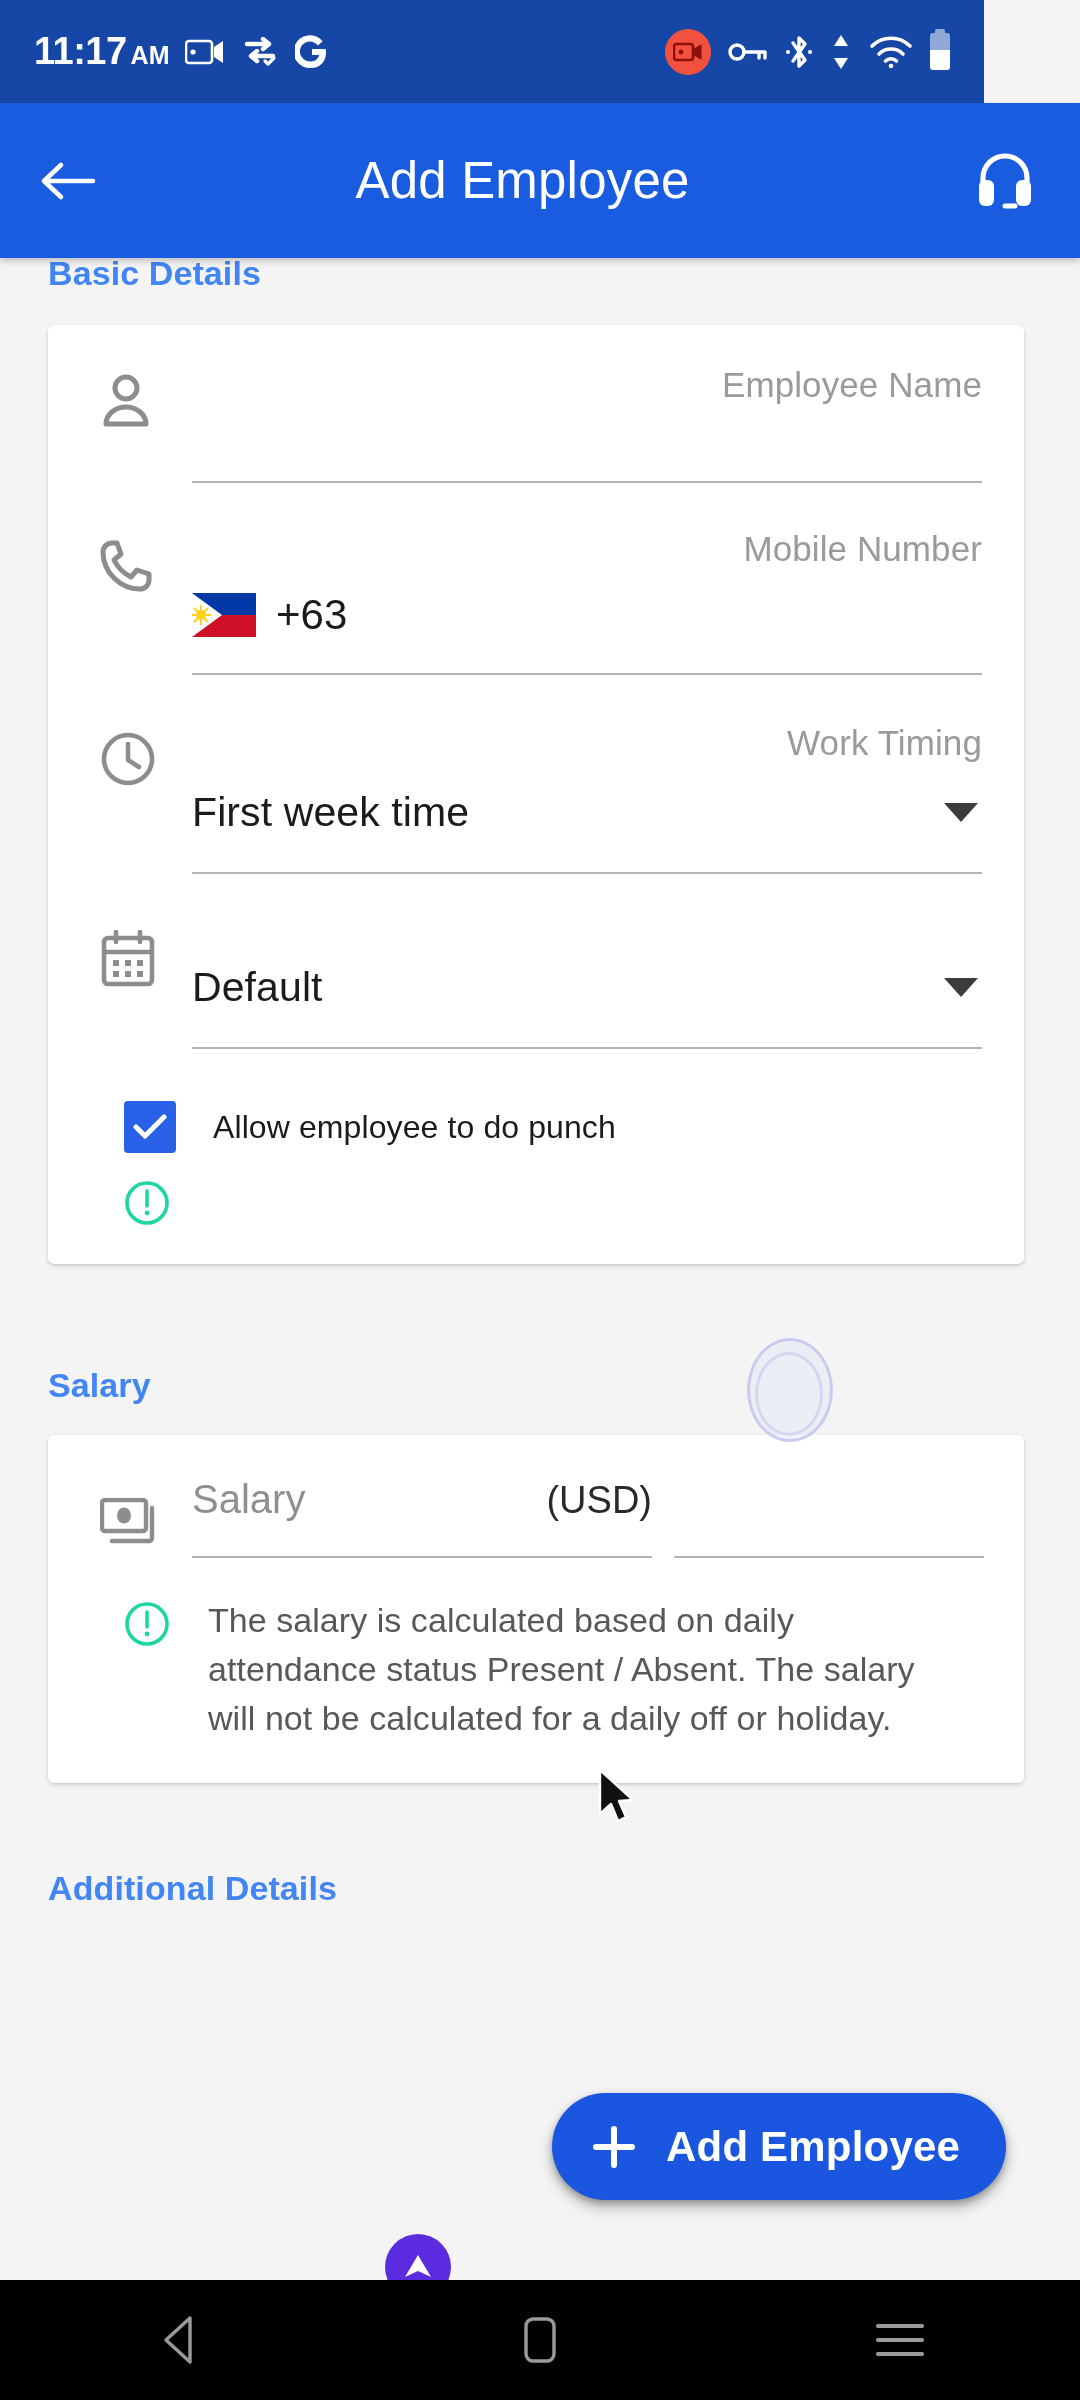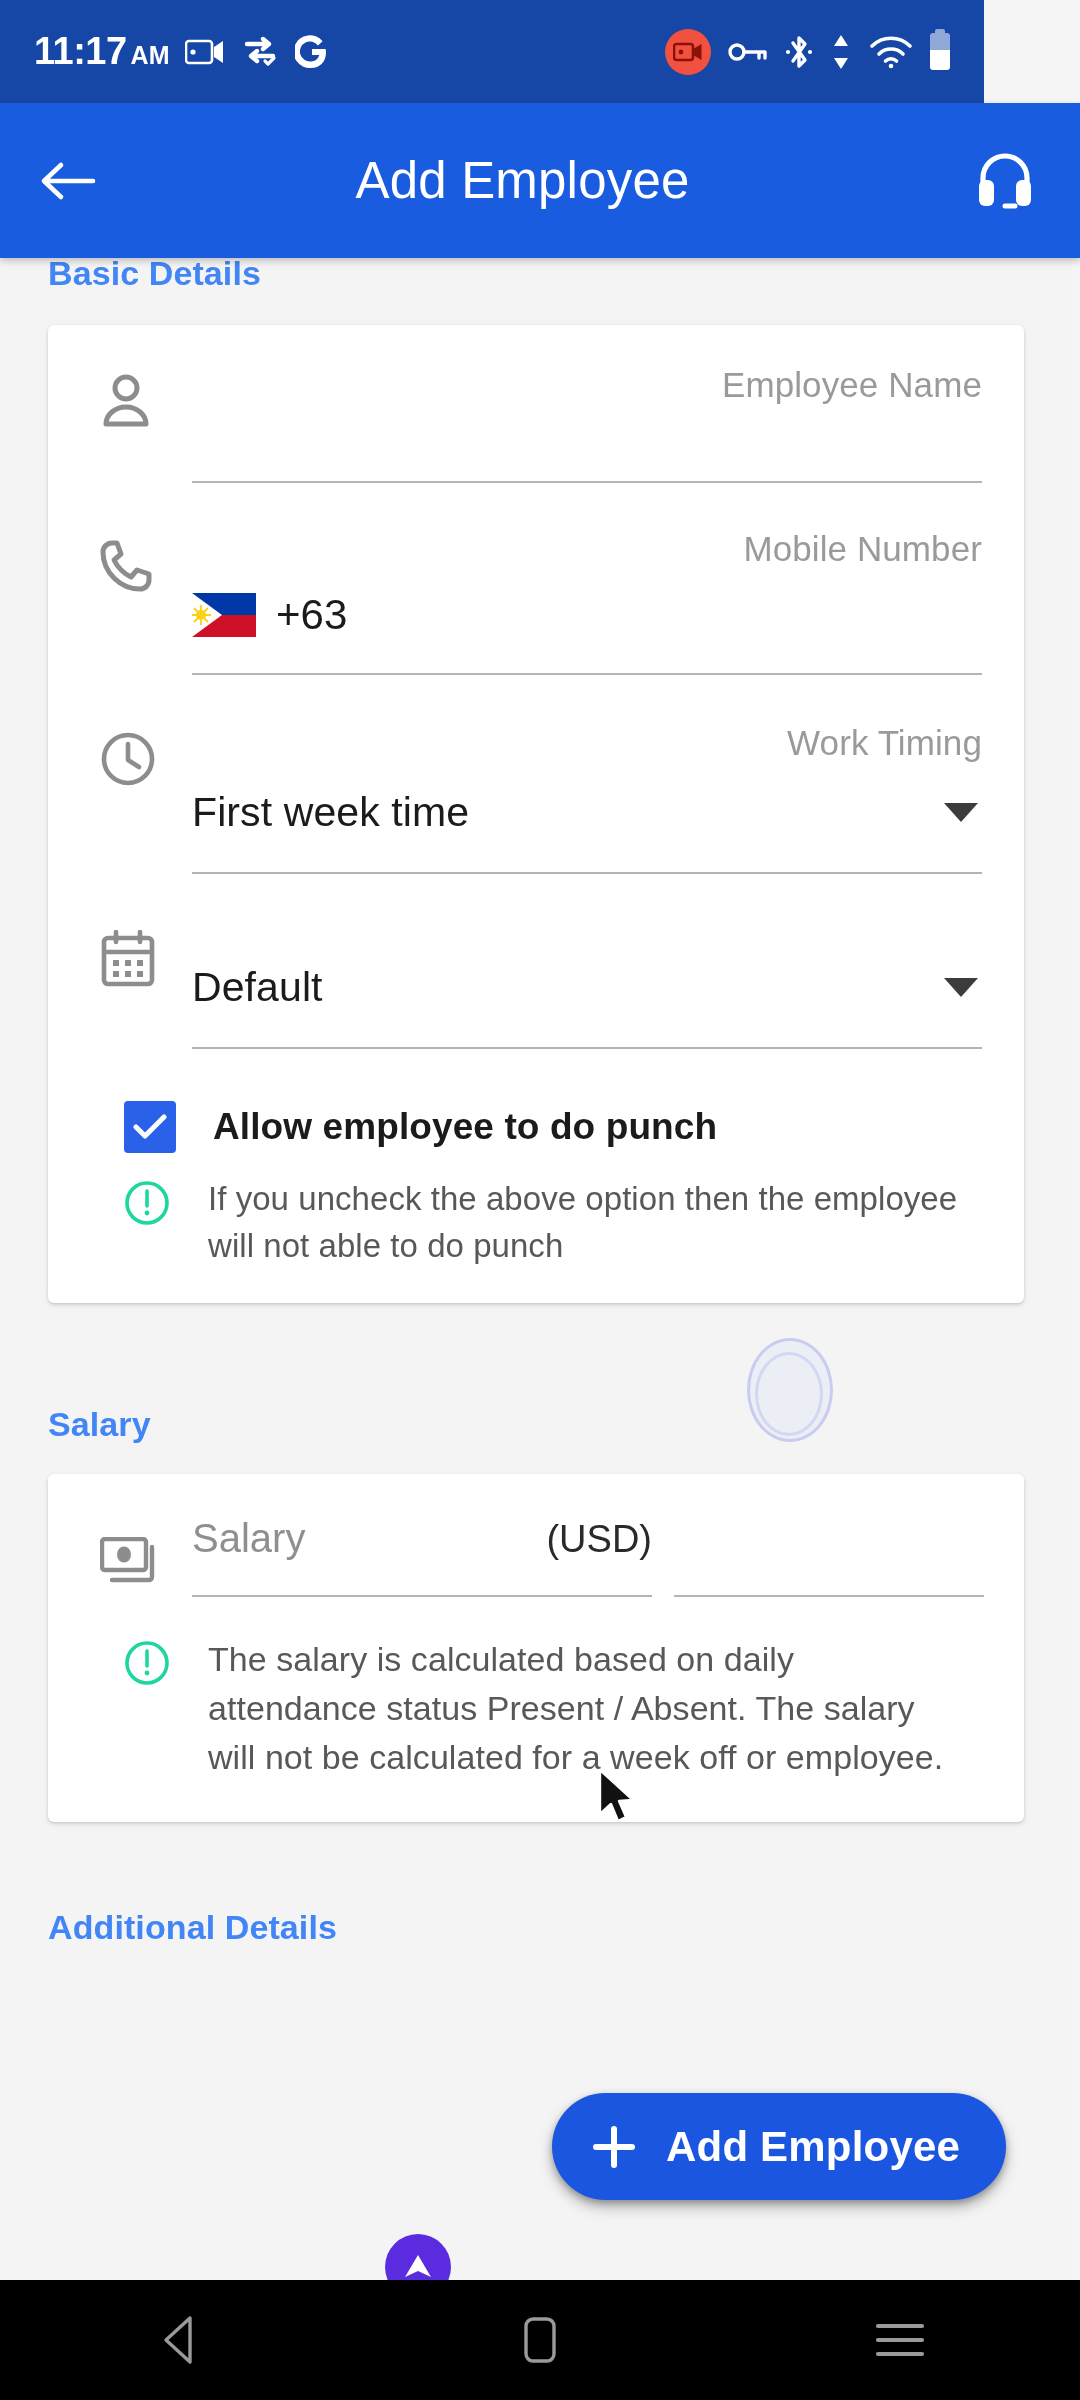--- a/index.html
+++ b/index.html
@@ -94,21 +94,21 @@
     border-top: 19px solid #3c3c3c; margin-right: 4px;
   }
 
   
   .check-row { display: flex; align-items: center; padding: 0 42px 0 76px; }
   .checkbox {
     width: 52px; height: 52px; min-width:52px; border-radius: 4px; background: #2962E8;
     display: flex; align-items: center; justify-content: center;
   }
   .check-label {
-    color: #1b1b1b; font-size: 37px; margin-left: 37px; letter-spacing: 0.1px; font-weight: bold;
+    color: #1b1b1b; font-size: 32px; margin-left: 37px; letter-spacing: 0.1px;
   }
   .info-row { display: flex; padding: 0 60px 0 76px; margin-top: 22px; }
   .info-icon { width: 57px; min-width: 57px; padding-top: 5px; }
   .info-text {
     color: #585858; font-size: 33px; line-height: 47px;
     margin-left: 27px; letter-spacing: 0.05px;
   }
 
   
   .sal-row { display: flex; padding: 0 0 0 52px; align-items: flex-end; }
@@ -352,21 +352,20 @@
       </div>
 
       <div class="info-row">
         <span class="info-icon">
           <svg width="46" height="46" viewBox="0 0 46 46">
             <circle cx="23" cy="23" r="20" fill="none" stroke="#1DD6A0" stroke-width="3.6"></circle>
             <path d="M23 11 V26" stroke="#1DD6A0" stroke-width="3.6" stroke-linecap="round"></path>
             <circle cx="23" cy="33" r="2.4" fill="#1DD6A0"></circle>
           </svg>
         </span>
-        <span class="info-text">If you uncheck the above option then the employee will not able to do punch</span>
       </div>
     </div>
 
     <div class="section-head" style="margin-top:102px;">Salary</div>
 
     <div class="card" style="margin-top:30px; padding: 42px 0 40px 0;">
       <div class="sal-row">
         <div class="sal-icon">
           <svg width="62" height="50" viewBox="0 0 62 50">
             <rect x="2" y="2" width="44" height="31" rx="3" fill="none" stroke="#8d8d8d" stroke-width="4.4"></rect>
@@ -389,21 +388,21 @@
       </div>
 
       <div class="info-row" style="margin-top:38px; padding-left:76px; padding-right:70px;">
         <span class="info-icon">
           <svg width="46" height="46" viewBox="0 0 46 46">
             <circle cx="23" cy="23" r="20" fill="none" stroke="#1DD6A0" stroke-width="3.6"></circle>
             <path d="M23 11 V26" stroke="#1DD6A0" stroke-width="3.6" stroke-linecap="round"></path>
             <circle cx="23" cy="33" r="2.4" fill="#1DD6A0"></circle>
           </svg>
         </span>
-        <span class="info-text" style="font-size:34px;line-height:49px;">The salary is calculated based on daily attendance status Present / Absent. The salary will not be calculated for a week off or employee.</span>
+        <span class="info-text" style="font-size:34px;line-height:49px;">The salary is calculated based on daily attendance status Present / Absent. The salary will not be calculated for a daily off or holiday.</span>
       </div>
     </div>
 
     <div class="section-head" style="margin-top:86px;">Additional Details</div>
   </div>
 
   <div class="ripple"></div>
   <div class="ripple2"></div>
 
   <div class="fab">

